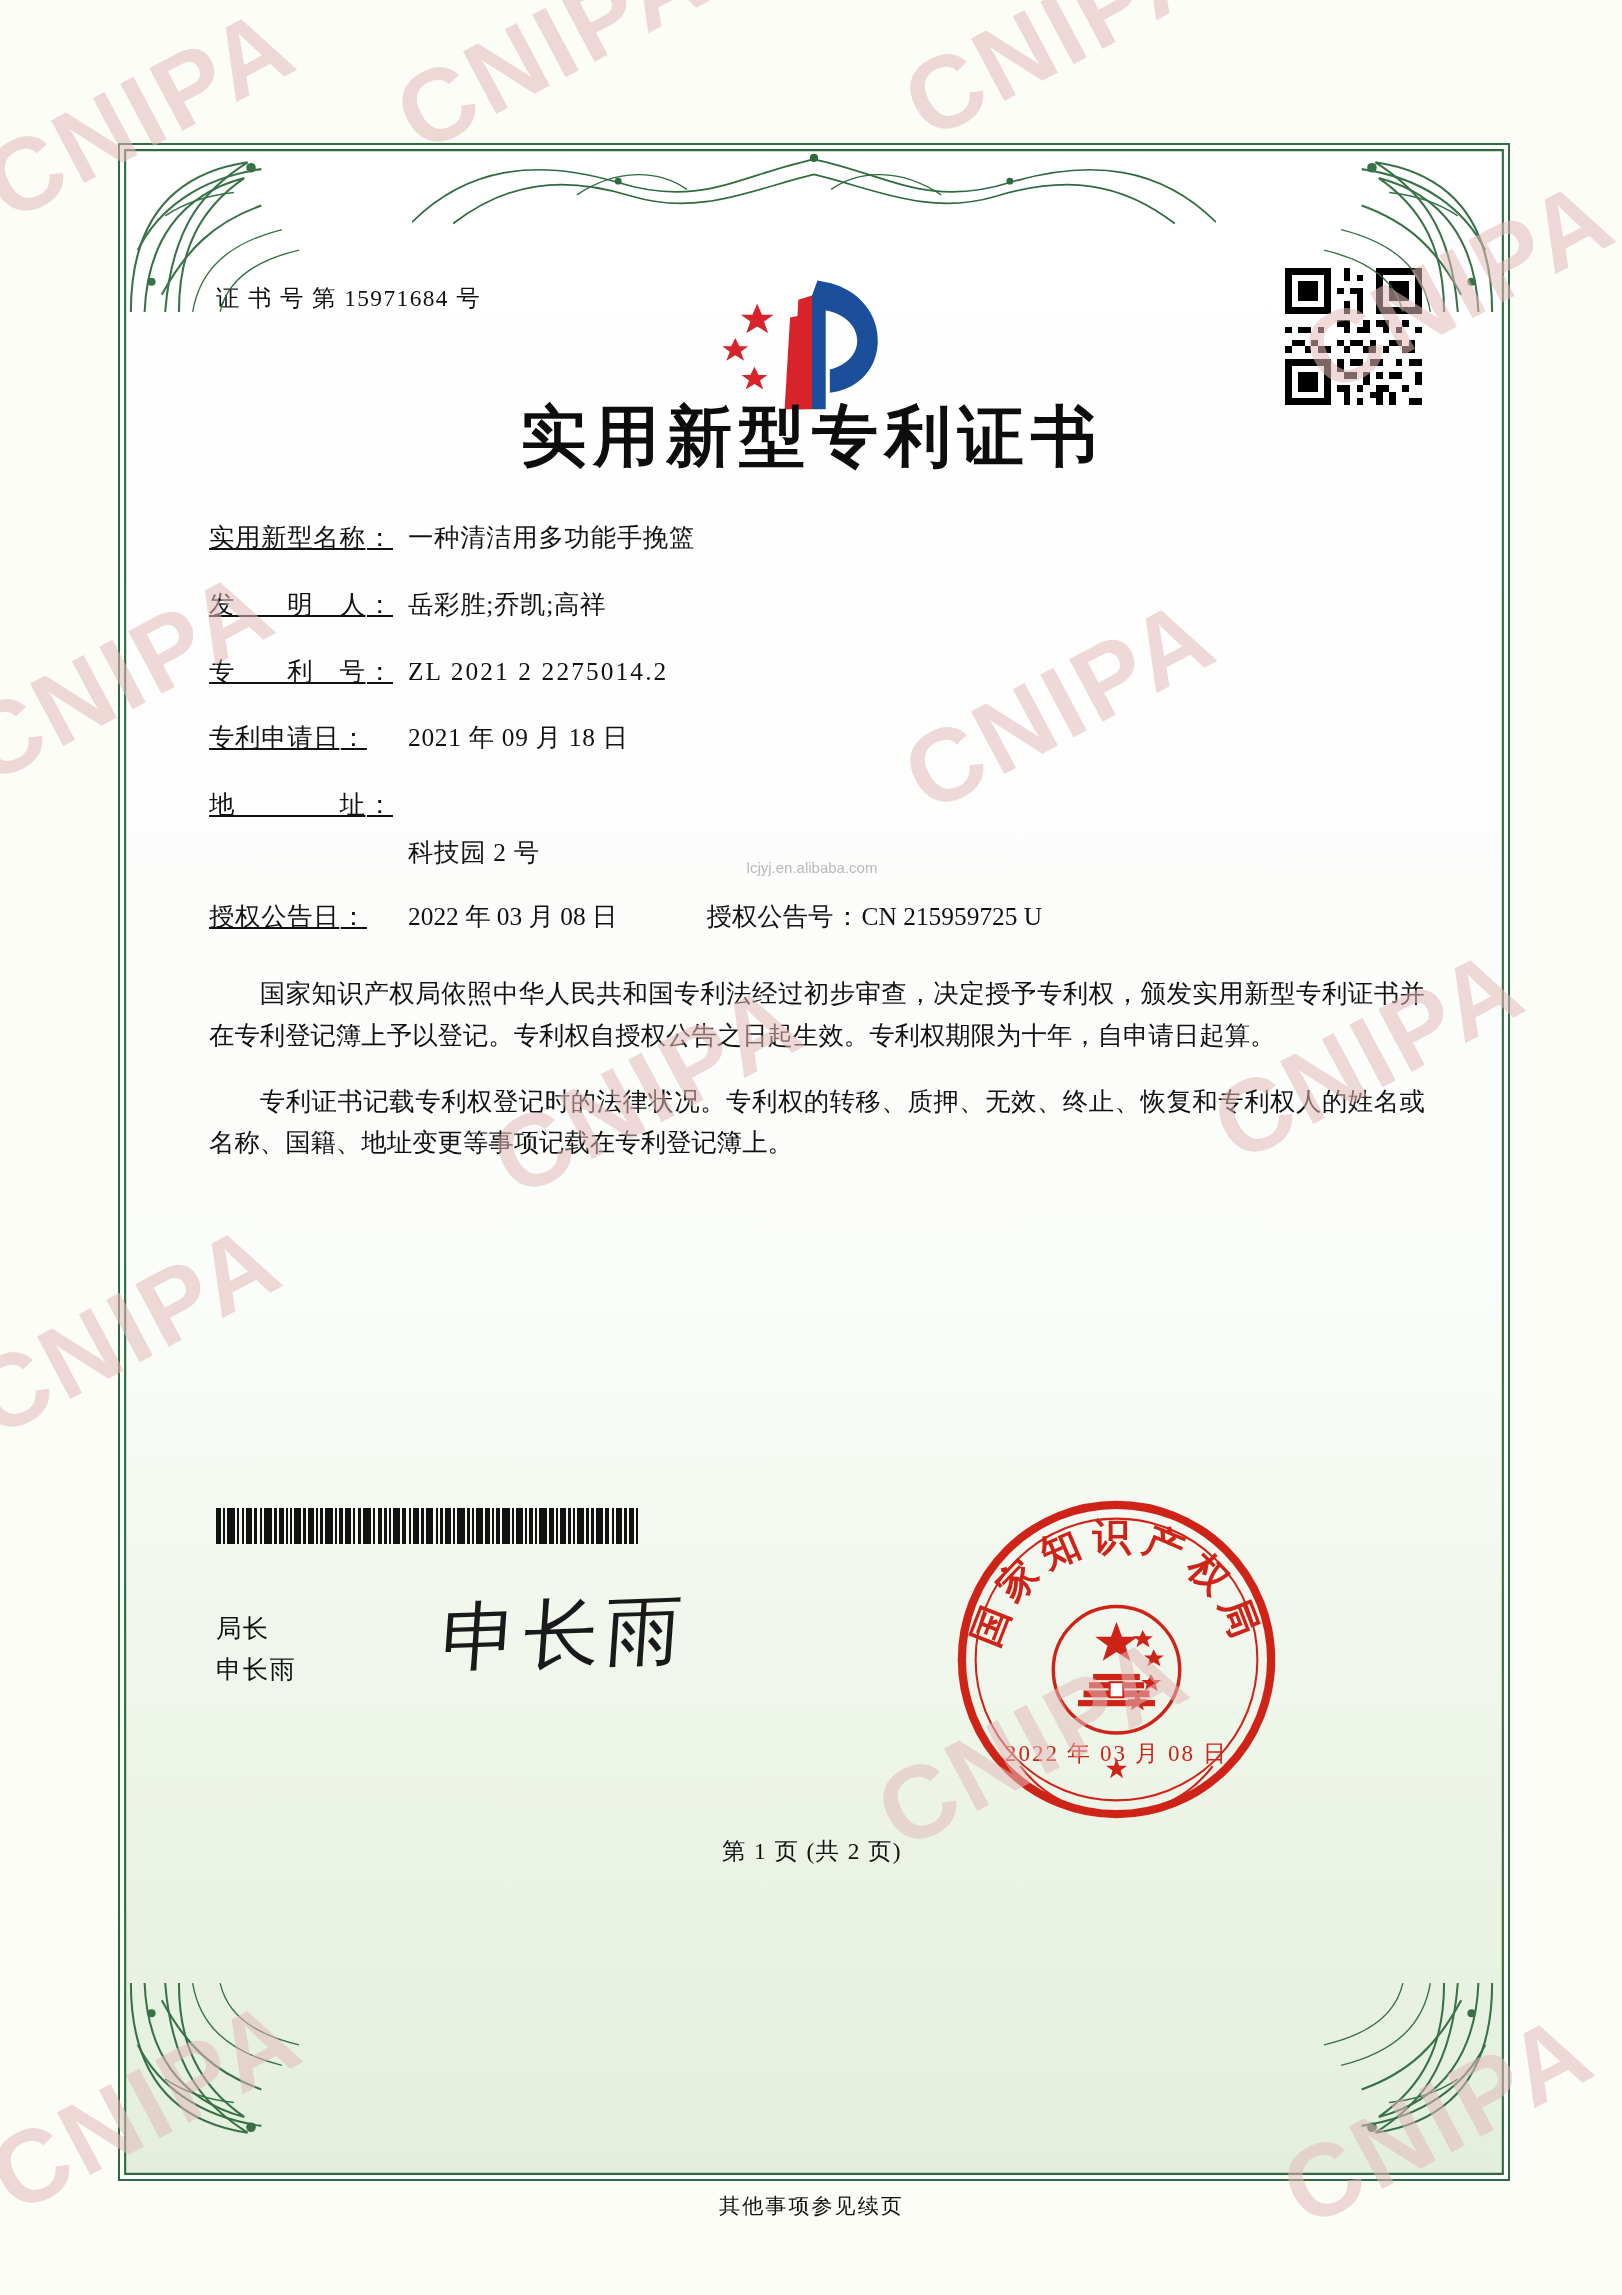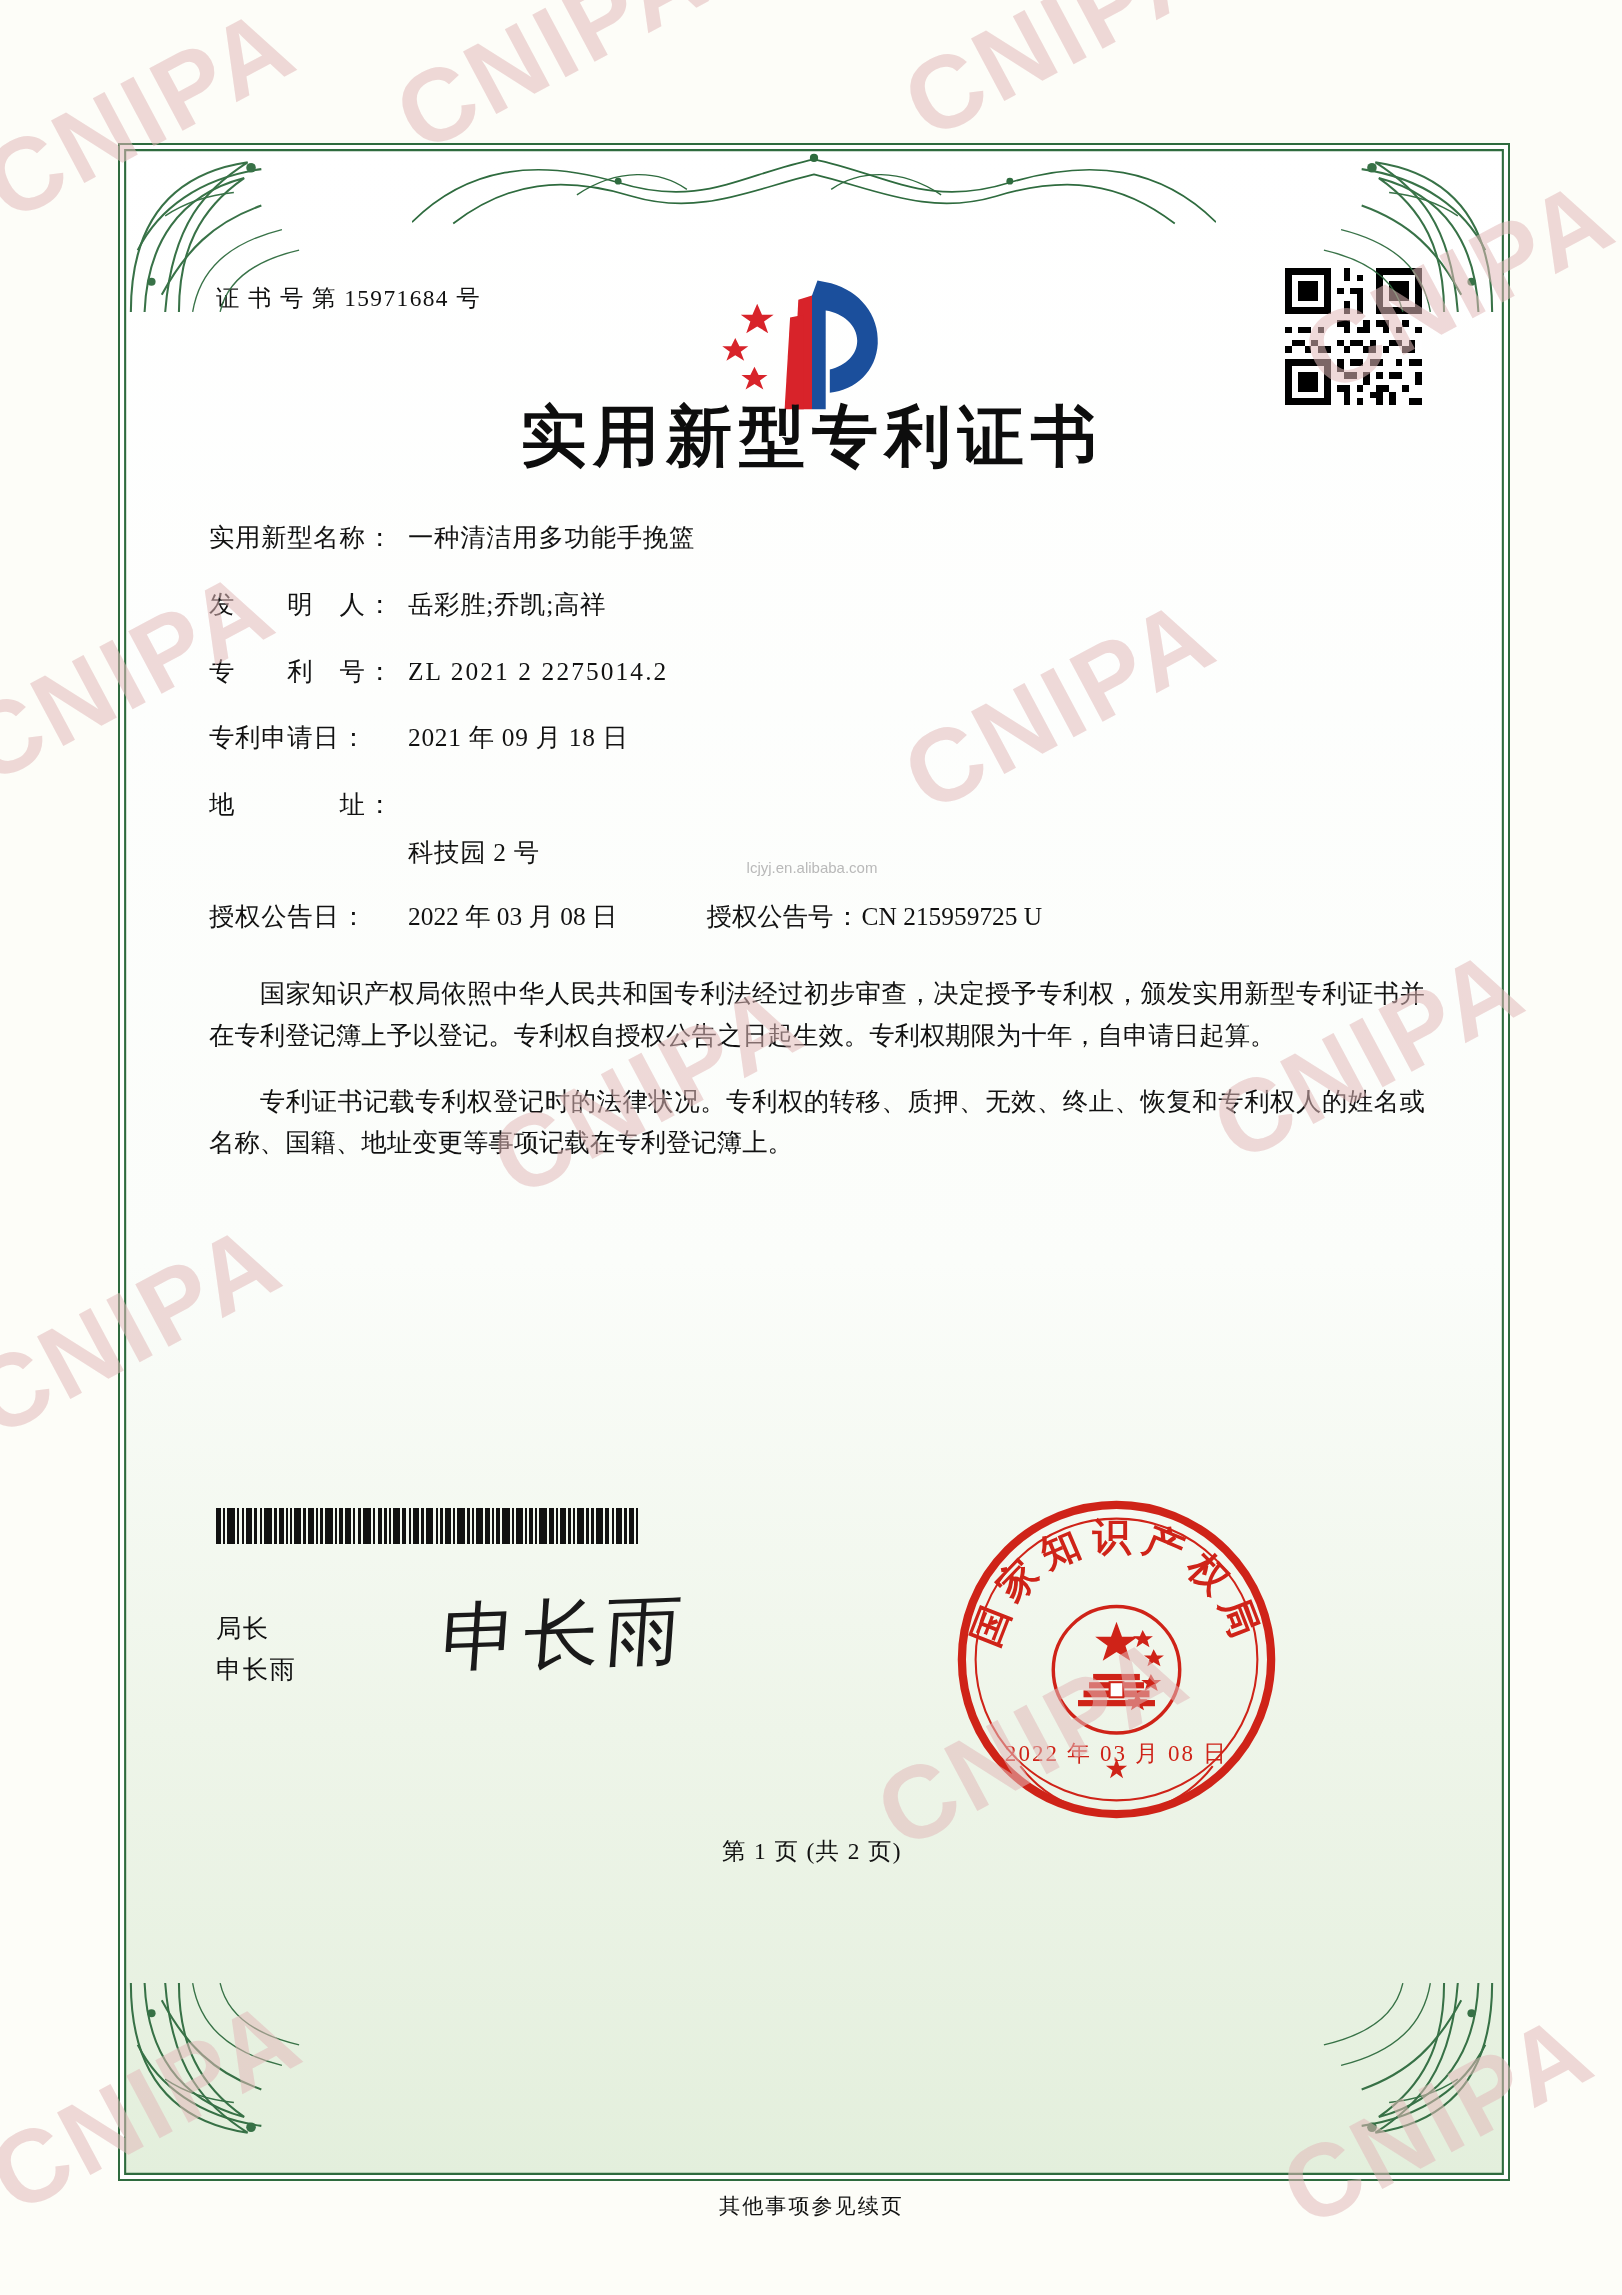--- a/index.html
+++ b/index.html
@@ -127,20 +127,21 @@
   .field-row {
     display: flex;
     align-items: flex-start;
     margin-bottom: 35px;
   }
   .f-label {
     width: 199px;
     flex: 0 0 199px;
     letter-spacing: 0.7px;
     white-space: nowrap;
+    text-decoration: underline;
   }
   .f-colon { margin: 0 1.4px; }
   .f-value {
     flex: 1;
     letter-spacing: 0.7px;
   }
   .f-value.mono {
     font-family: "Liberation Serif", serif;
     letter-spacing: 2.1px;
   }

